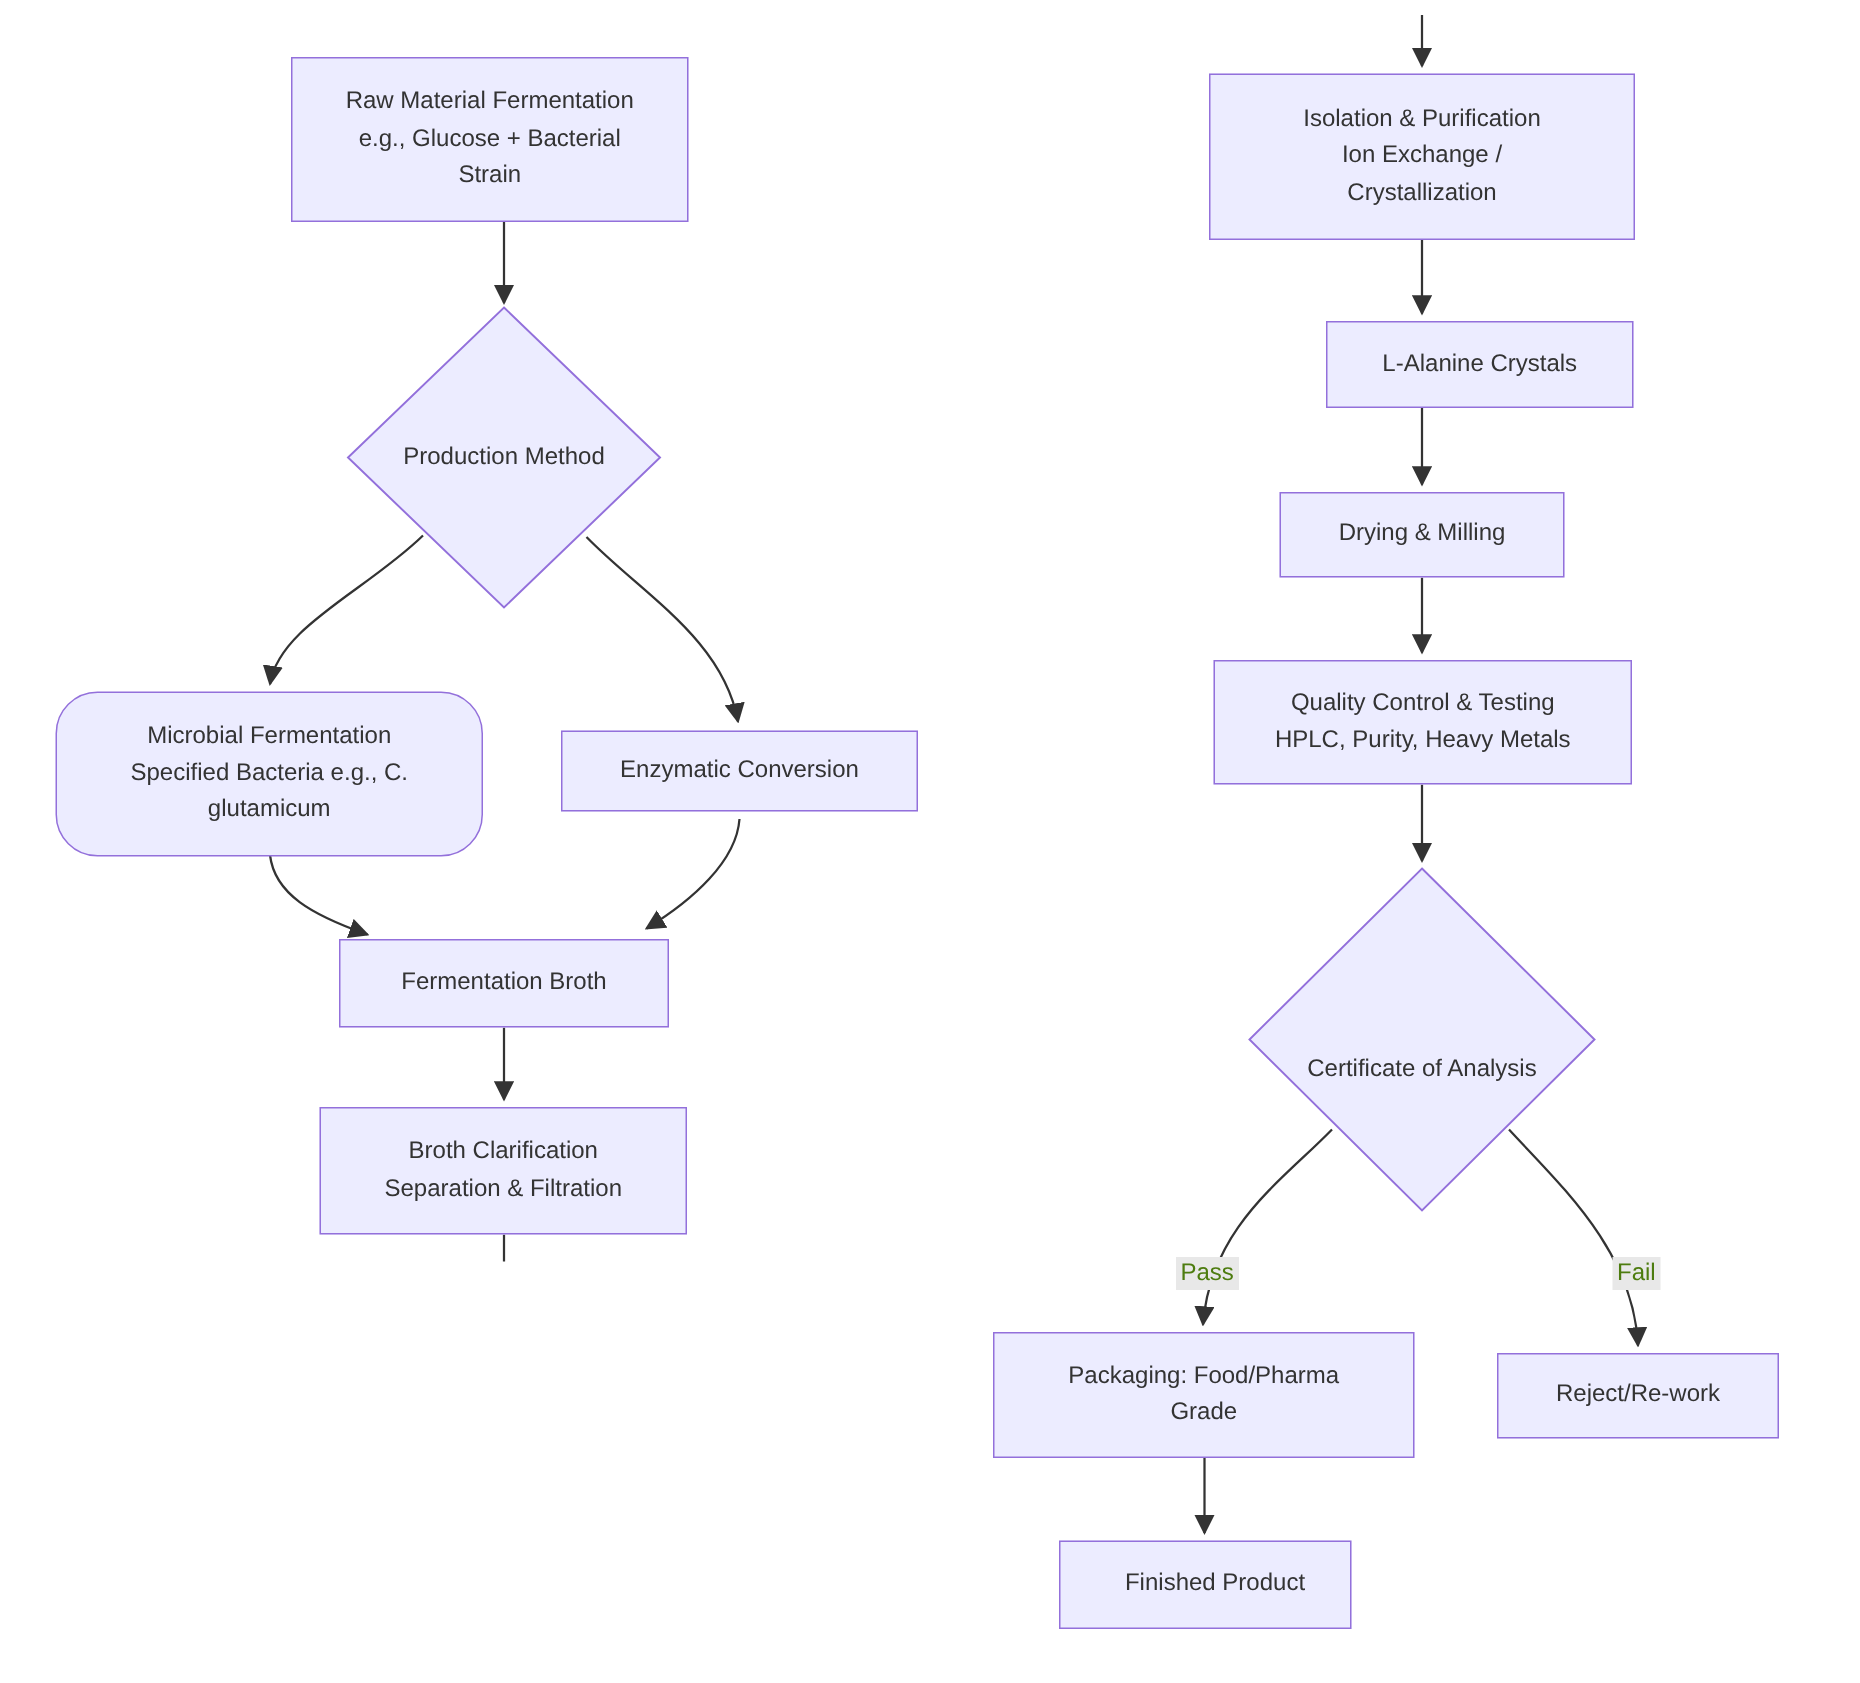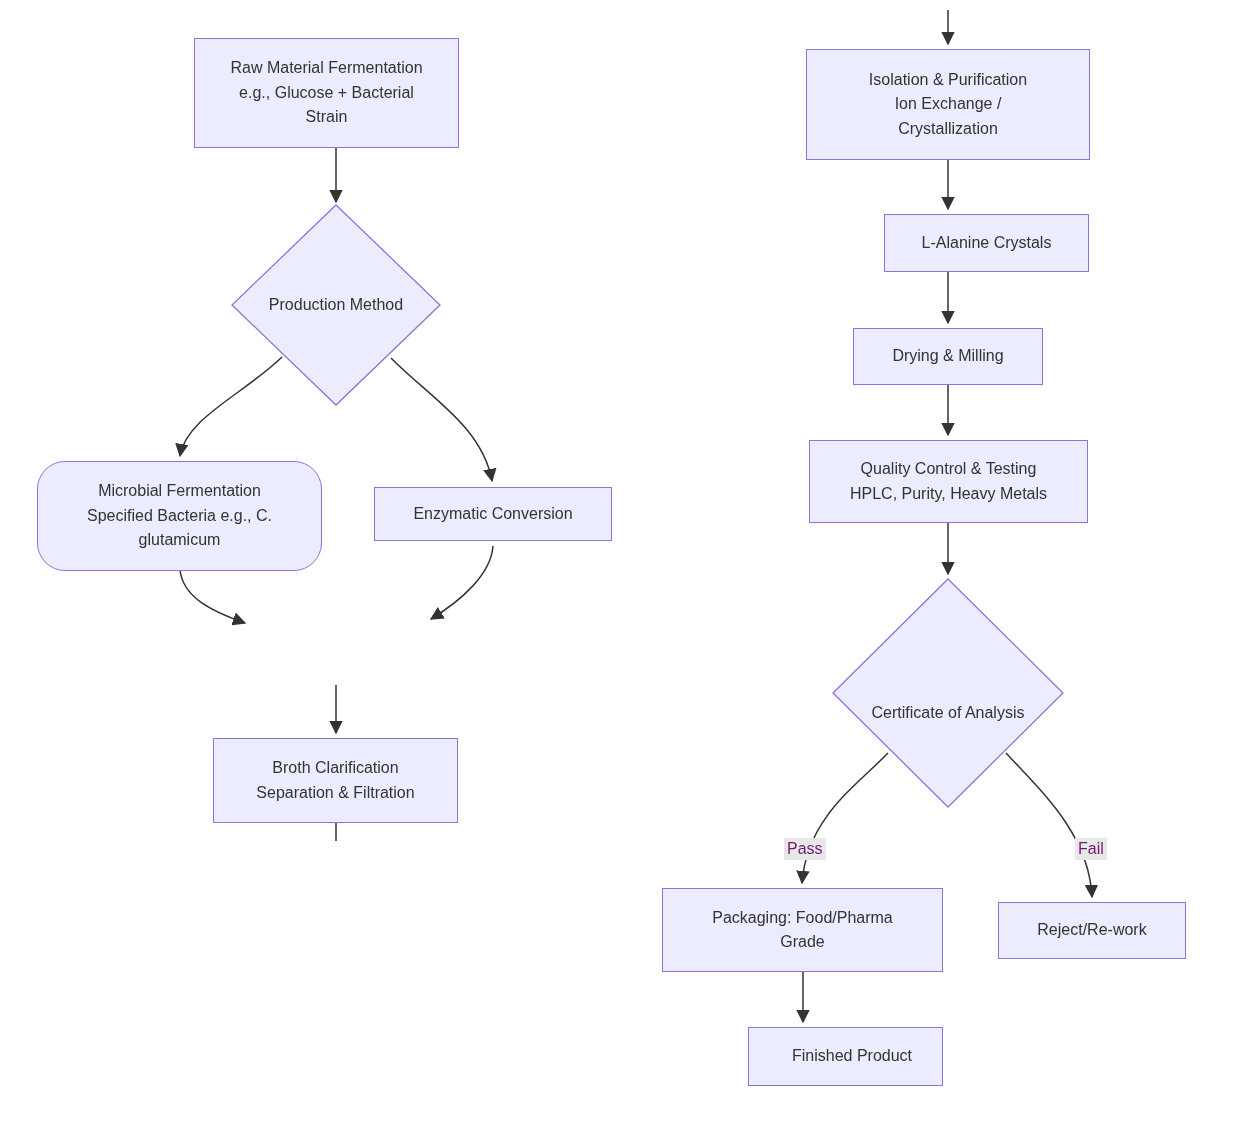--- a/index.html
+++ b/index.html
@@ -45,21 +45,21 @@
     font-size: 16px;
     line-height: 24px;
     white-space: pre-line;
   }
   .edge-label {
     position: absolute;
     display: flex;
     align-items: center;
     justify-content: center;
     background: #e8e8e8;
-    color: #701a75;
+    color: #4d7c0f;
     font-size: 16px;
     line-height: 22px;
     padding: 0 3px;
   }
 </style>
 </head>
 <body>
 
 <div class="canvas">
 
@@ -94,41 +94,42 @@
   <div class="node" style="left:194px; top:38px; width:265px; height:110px;">Raw Material Fermentation
 e.g., Glucose + Bacterial
 Strain</div>
 
   <div class="node" style="left:37px; top:461px; width:285px; height:110px;border-radius:28px;">Microbial Fermentation
 Specified Bacteria e.g., C.
 glutamicum</div>
 
   <div class="node" style="left:374px; top:487px; width:238px; height:54px;">Enzymatic Conversion</div>
 
+  <div class="node" style="left:226px; top:626px; width:220px; height:59px;">Fermentation Broth</div>
 
   <div class="node" style="left:213px; top:738px; width:245px; height:85px;">Broth Clarification
 Separation &amp; Filtration</div>
 
   <div class="node" style="left:806px; top:49px; width:284px; height:111px;">Isolation &amp; Purification
 Ion Exchange /
 Crystallization</div>
 
   <div class="node" style="left:884px; top:214px; width:205px; height:58px;">L-Alanine Crystals</div>
 
   <div class="node" style="left:853px; top:328px; width:190px; height:57px;">Drying &amp; Milling</div>
 
   <div class="node" style="left:662px; top:888px; width:281px; height:84px;">Packaging: Food/Pharma
 Grade</div>
 
   <div class="node" style="left:809px; top:440px; width:279px; height:83px;">Quality Control &amp; Testing
 HPLC, Purity, Heavy Metals</div>
 
   <div class="node" style="left:998px; top:902px; width:188px; height:57px;">Reject/Re-work</div>
 
-  <div class="node" style="left:748px; top:1027px; width:195px; height:59px;padding-left:13px;">Finished Product</div>
+  <div class="node" style="left:706px; top:1027px; width:195px; height:59px;padding-left:13px;">Finished Product</div>
 
   <div class="diamond-label" style="left:246px; top:293px; width:180px; height:24px;">Production Method</div>
 
   <div class="diamond-label" style="left:853px; top:681px; width:190px; height:24px;margin-top:20px;">Certificate of Analysis</div>
 
   <div class="edge-label" style="left:784px; top:838px; height:22px;">Pass</div>
 
   <div class="edge-label" style="left:1075px; top:838px; height:22px;">Fail</div>
 
 </div>

